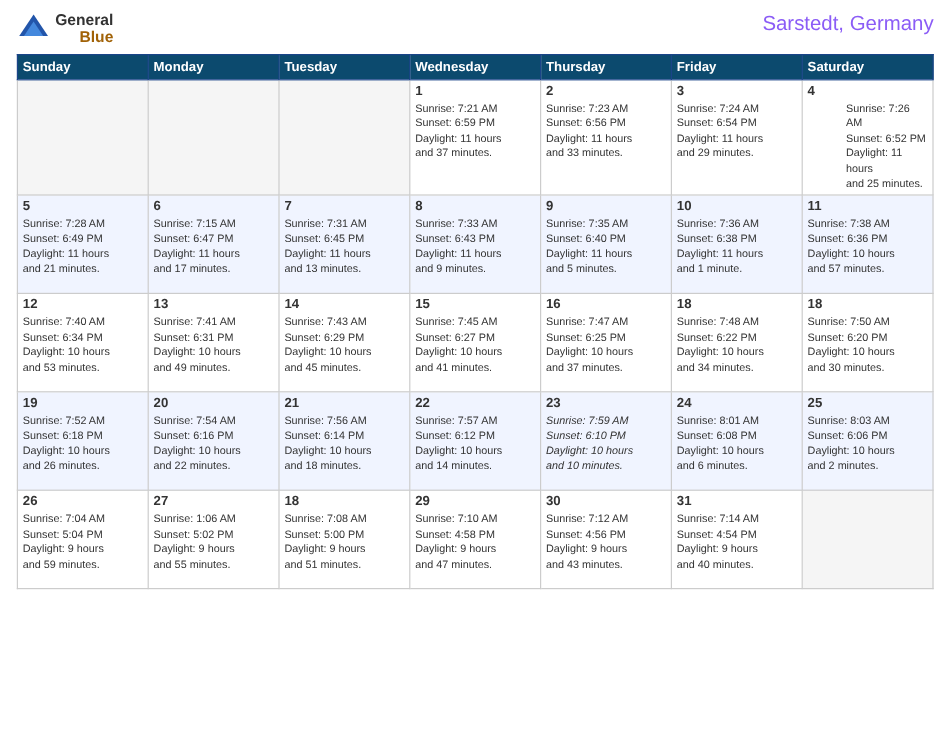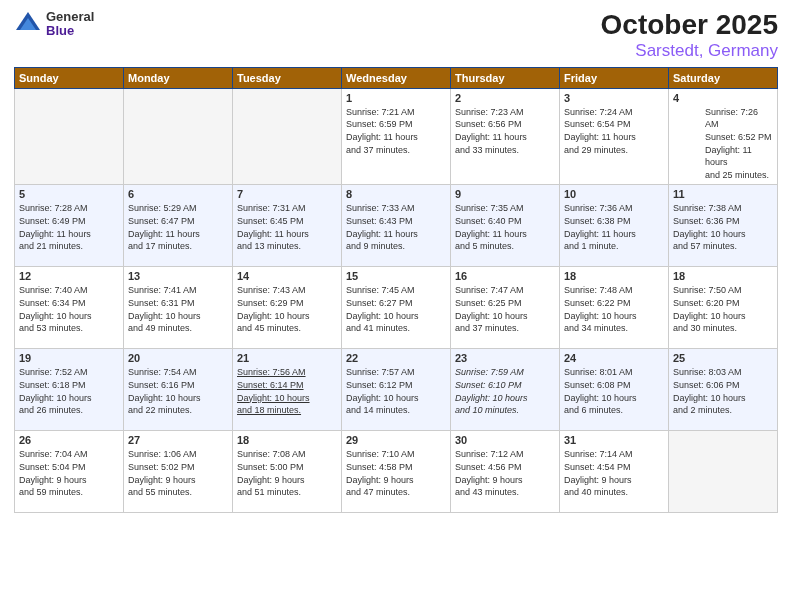--- a/index.html
+++ b/index.html
@@ -32,21 +32,22 @@
       line-height: 1.1;
     }
     .logo-general {
       font-size: 13px;
       font-weight: bold;
       color: #333;
     }
     .logo-blue {
       font-size: 13px;
       font-weight: bold;
-      color: #4c1d95;
+      color: #a16207;
+      text-align: right;
     }
     .logo-icon {
       width: 28px;
       height: 28px;
     }
     .title-block {
       text-align: right;
     }
     .month-title {
       font-size: 28px;
@@ -57,21 +58,21 @@
     .subtitle {
       font-size: 17px;
       color: #8b5cf6;
     }
     .calendar {
       width: 100%;
       border-collapse: collapse;
       border: 1px solid #ccc;
     }
     .calendar th {
-      background: #a16207;
+      background: #0c4a6e;
       color: #fff;
       font-size: 11px;
       font-weight: bold;
       padding: 4px 4px;
       text-align: left;
       border: 1px solid #1a4488;
     }
     .calendar td {
       width: calc(100%/7);
       vertical-align: top;
@@ -109,21 +110,20 @@
       <svg class="logo-icon" viewBox="0 0 28 28">
         <polygon points="14,2 26,20 2,20" fill="#2255aa"></polygon>
         <polygon points="14,8 22,20 6,20" fill="#4488dd"></polygon>
       </svg>
       <div class="logo-text">
         <span class="logo-general">General</span>
         <span class="logo-blue">Blue</span>
       </div>
     </div>
     <div class="title-block">
-      <div class="month-title">October 2025</div>
       <div class="subtitle">Sarstedt, Germany</div>
     </div>
   </div>
 
   <table class="calendar">
     <thead>
       <tr>
         <th>Sunday</th>
         <th>Monday</th>
         <th>Tuesday</th>
@@ -170,21 +170,21 @@
         <tr class="row-alt">
           <td>
             <span class="day-num">5</span>
             <div class="day-info" style="white-space: pre-line;">Sunrise: 7:28 AM
 Sunset: 6:49 PM
 Daylight: 11 hours
 and 21 minutes.</div>
           </td>
           <td>
             <span class="day-num">6</span>
-            <div class="day-info" style="white-space: pre-line;">Sunrise: 5:29 AM
+            <div class="day-info" style="white-space: pre-line;">Sunrise: 7:15 AM
 Sunset: 6:47 PM
 Daylight: 11 hours
 and 17 minutes.</div>
           </td>
           <td>
             <span class="day-num">7</span>
             <div class="day-info" style="white-space: pre-line;">Sunrise: 7:31 AM
 Sunset: 6:45 PM
 Daylight: 11 hours
 and 13 minutes.</div>
@@ -279,21 +279,21 @@
           </td>
           <td>
             <span class="day-num">20</span>
             <div class="day-info" style="white-space: pre-line;">Sunrise: 7:54 AM
 Sunset: 6:16 PM
 Daylight: 10 hours
 and 22 minutes.</div>
           </td>
           <td>
             <span class="day-num">21</span>
-            <div class="day-info" style="white-space: pre-line; text-decoration: underline;">Sunrise: 7:56 AM
+            <div class="day-info" style="white-space: pre-line;">Sunrise: 7:56 AM
 Sunset: 6:14 PM
 Daylight: 10 hours
 and 18 minutes.</div>
           </td>
           <td>
             <span class="day-num">22</span>
             <div class="day-info" style="white-space: pre-line;">Sunrise: 7:57 AM
 Sunset: 6:12 PM
 Daylight: 10 hours
 and 14 minutes.</div>

